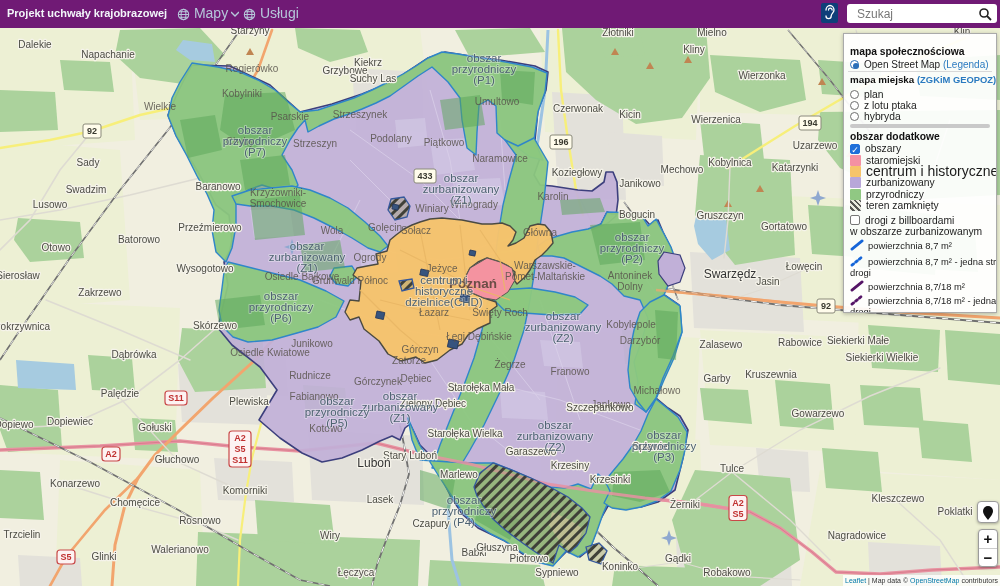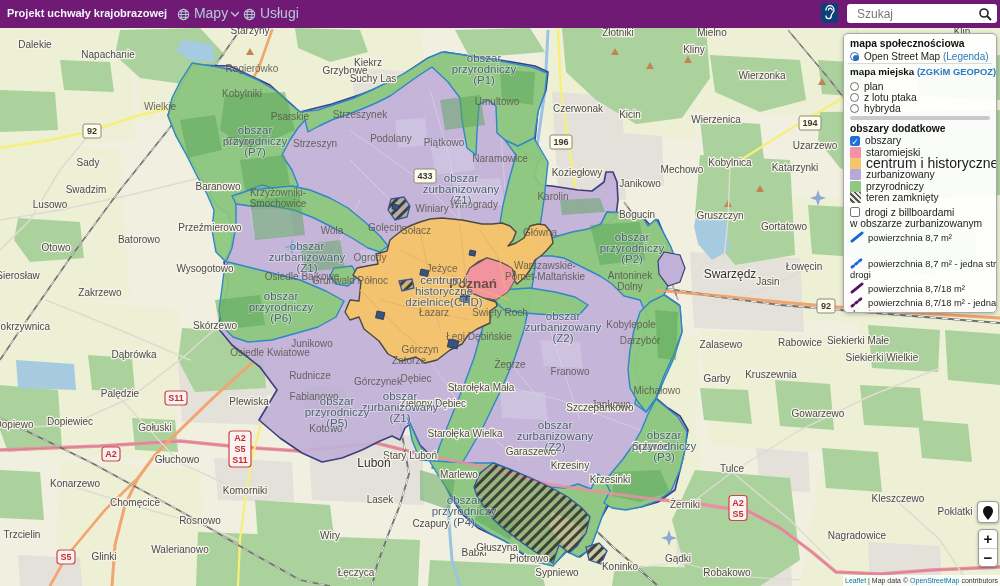--- a/index.html
+++ b/index.html
@@ -5,21 +5,21 @@
 *{box-sizing:border-box}
 #app{position:relative;width:1000px;height:586px;overflow:hidden;font-family:"Liberation Sans",sans-serif}
 #hdr{position:absolute;top:0;left:0;width:1000px;height:28px;background:#701a75;z-index:30}
 #hdr .title{position:absolute;left:7px;top:7px;color:#f2f6fa;font-size:11px;font-weight:bold;letter-spacing:0px}
 #hdr .mi{position:absolute;top:5px;color:#b6c7da;font-size:14px}
 #hdr svg{vertical-align:-3px}
 #ear{position:absolute;left:821px;top:3px;width:17px;height:20px;background:#0e3f79;border-radius:2px;z-index:31}
 #search{position:absolute;left:847px;top:4px;width:150px;height:19px;background:#fff;border-radius:3px;z-index:31}
 #search .ph{position:absolute;left:10px;top:3px;font-size:12px;color:#777}
 #panel{position:absolute;left:843px;top:33px;width:154px;height:280px;background:rgba(255,255,255,0.93);
- border:1px solid #aaa;border-radius:5px;z-index:20;padding:3px 6px;font-size:10.3px;color:#1c1c1c;box-shadow:0 1px 4px rgba(0,0,0,0.25);overflow:hidden;line-height:11px}
+ border:1px solid #aaa;border-radius:0;z-index:20;padding:11px 6px;font-size:10.3px;color:#1c1c1c;box-shadow:0 1px 4px rgba(0,0,0,0.25);overflow:hidden;line-height:11px}
 #panel .b{font-weight:bold;color:#111}
 #panel .row{display:flex;align-items:center;margin:0;min-height:11.4px;white-space:nowrap}
 #panel .lnk{color:#2a7ac0}
 #panel hr{border:none;border-top:1px solid #d8d8d8;margin:1px -2px 2px}
 .radio{width:9px;height:9px;border:1px solid #6f6f6f;border-radius:50%;margin-right:5px;flex:0 0 auto;background:#fff}
 .radio.sel{border:1px solid #2a6fb8;position:relative}
 .radio.sel:after{content:"";position:absolute;left:1.5px;top:1.5px;width:6px;height:6px;border-radius:50%;background:#2a6fb8}
 .cb{width:10px;height:10px;border:1px solid #777;border-radius:2px;margin-right:5px;flex:0 0 auto;background:#fff}
 .cb.on{background:#1e6fd9;border-color:#1e6fd9;color:#fff;font-size:9px;line-height:10px;text-align:center}
 .sw{width:11px;height:11px;margin-right:5px;flex:0 0 auto;border-radius:1px}
@@ -482,35 +482,35 @@
  <div class="row" style="white-space:nowrap;min-height:11px">
         <span class="radio sel"></span>
         <span style="font-size:10px">Open Street Map <span class="lnk">(Legenda)</span></span>
       </div>
  <hr>
  <div class="b" style="margin:0 0 4px;white-space:nowrap;font-size:9.8px">mapa miejska <span class="lnk" style="font-size:9.4px">(ZGKiM GEOPOZ)</span></div>
  <div class="row" style="min-height:9.6px"><span class="radio"></span>plan</div>
  <div class="row" style="min-height:9.6px"><span class="radio"></span>z lotu ptaka</div>
  <div class="row" style="min-height:9.6px"><span class="radio"></span>hybryda</div>
  <div style="height:4px;background:#c9c9c9;border-radius:2px;margin:2px 0 3px"></div>
- <div class="b" style="margin-bottom:1px">obszary dodatkowe</div>
+ <div class="b" style="margin-bottom:1px">obszar dodatkowe</div>
  <div class="row"><span class="cb on">✓</span>obszary</div>
  <div class="row"><span class="sw" style="background:#f491a3"></span>staromiejski</div>
  <div class="row">
         <span class="sw" style="background:#f6c46a"></span>
         <span style="font-size:14px;white-space:nowrap">centrum i historyczne dzielnice</span>
       </div>
  <div class="row"><span class="sw" style="background:#b8a7d9"></span>zurbanizowany</div>
  <div class="row"><span class="sw" style="background:#90c883"></span>przyrodniczy</div>
  <div class="row"><span class="sw" style="background:repeating-linear-gradient(45deg,#e8e8e0 0 2px,#555 2px 4px)"></span>teren zamknięty</div>
  <div style="height:3px"></div>
  <div class="row"><span class="cb"></span>drogi z billboardami</div>
 
  <div style="margin:0 0 2px">w obszarze zurbanizowanym</div>
- <div style="margin-bottom:14px;font-size:9.4px"><svg class="slash" viewBox="0 0 16 13">
+ <div style="margin-bottom:4px;font-size:9.4px"><svg class="slash" viewBox="0 0 16 13">
           <line x1="2" y1="11" x2="13" y2="2" stroke="#1565d8" stroke-width="3" stroke-linecap="round"></line>
         </svg>powierzchnia 8,7 m²</div>
  <div style="font-size:9.4px;white-space:nowrap"><svg class="slash" viewBox="0 0 16 13">
           <line x1="2" y1="11" x2="13" y2="2" stroke="#1565d8" stroke-width="3" stroke-linecap="round" stroke-dasharray="2.2 3"></line>
         </svg>powierzchnia 8,7 m² - jedna strona</div>
  <div style="margin:0 0 2px;font-size:9.4px">drogi</div>
  <div style="margin-bottom:2px;font-size:9.4px"><svg class="slash" viewBox="0 0 16 13">
           <line x1="2" y1="11" x2="13" y2="2" stroke="#551466" stroke-width="3" stroke-linecap="round"></line>
         </svg>powierzchnia 8,7/18 m²</div>
  <div style="font-size:9.4px;white-space:nowrap"><svg class="slash" viewBox="0 0 16 13">

